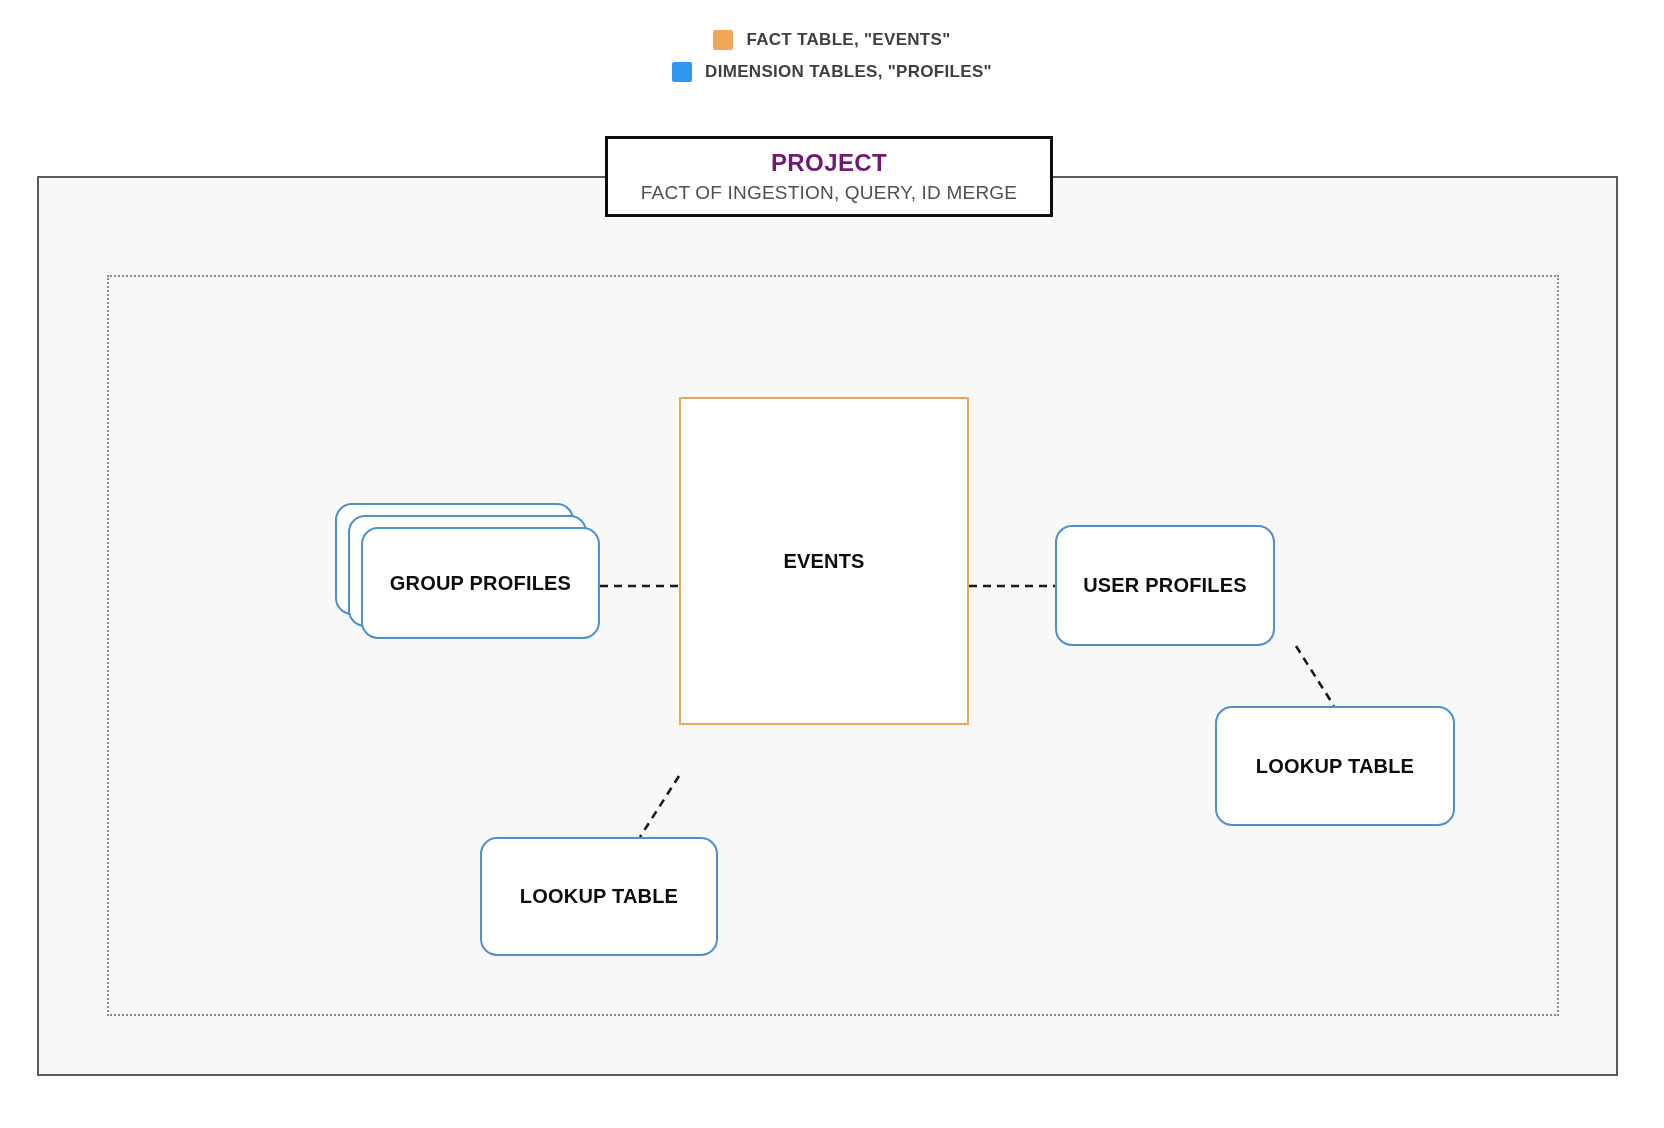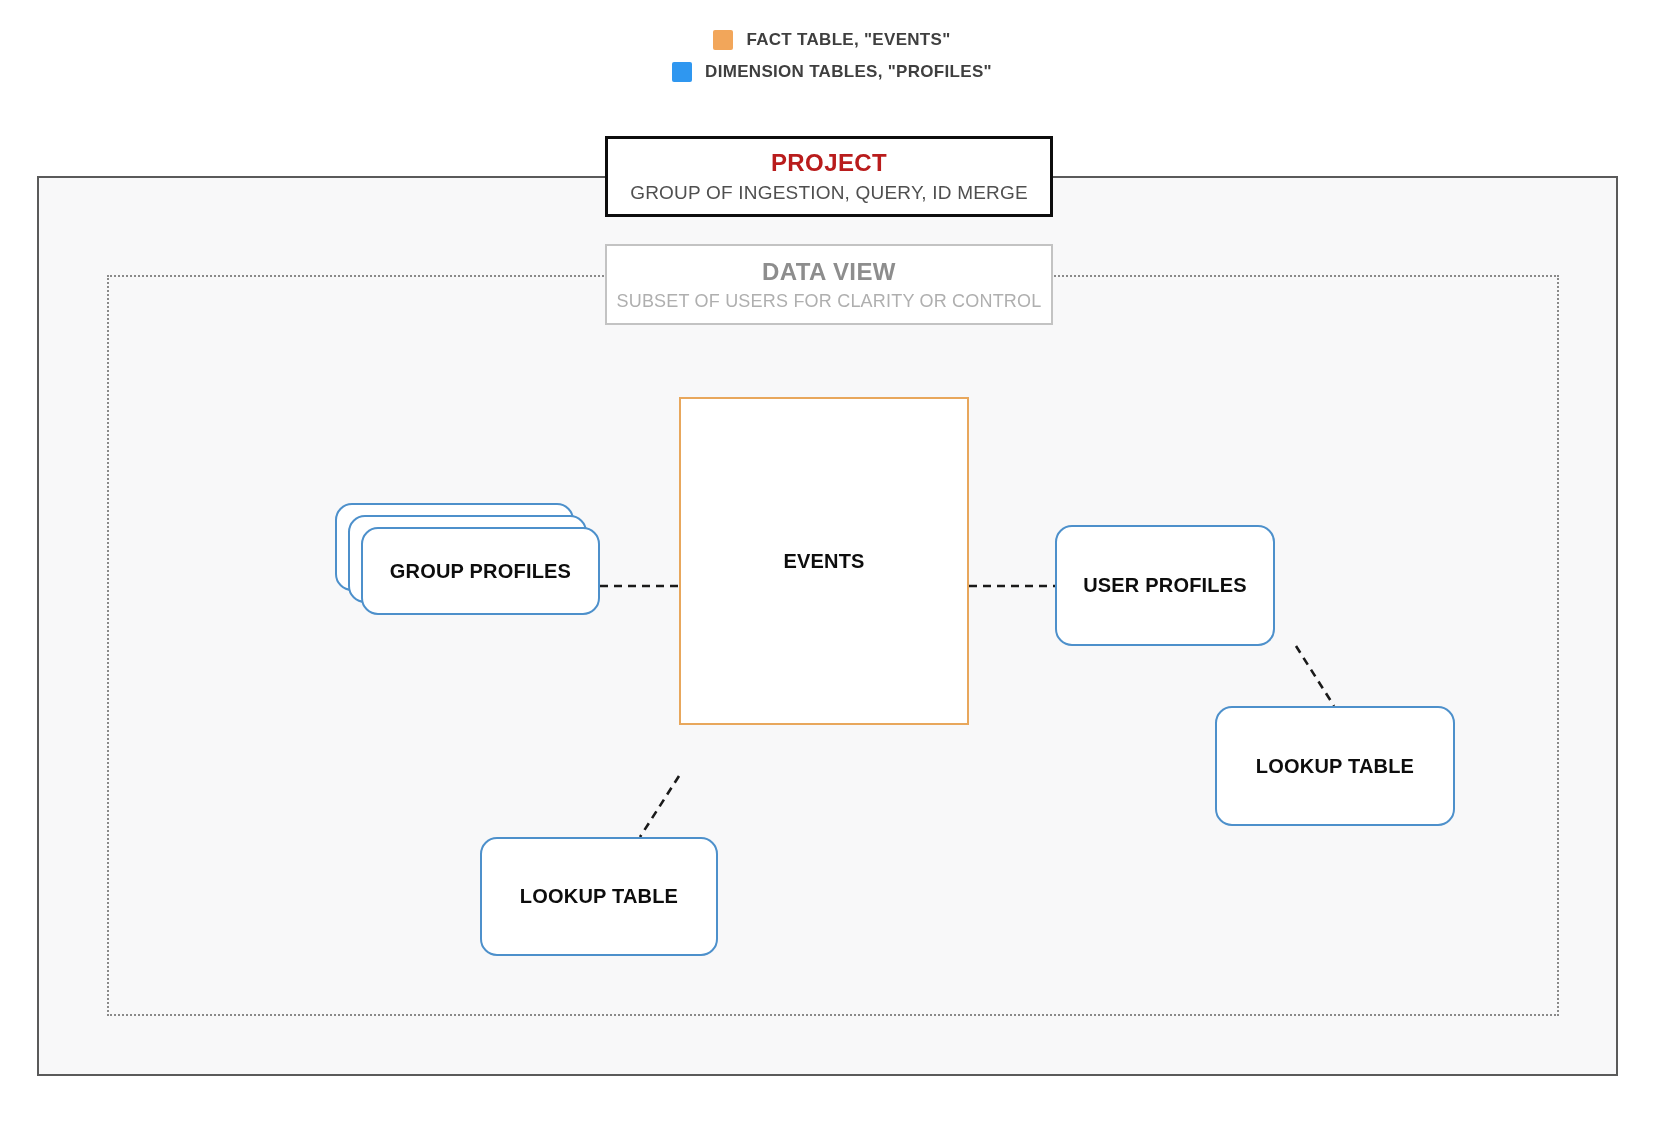--- a/index.html
+++ b/index.html
@@ -27,38 +27,38 @@
   }
 
   
   .title-box{
     position:absolute;left:605px;width:448px;height:81px;background:#ffffff;
     box-sizing:border-box;display:flex;flex-direction:column;align-items:center;justify-content:center;
     z-index:5;text-align:center;
   }
   .project-box{top:136px;border:3px solid #0d0d0d;}
   .dataview-box{top:244px;border:2px solid #C3C3C3;}
-  .project-title{font-size:24px;font-weight:bold;color:#b91c1c;letter-spacing:.4px;}
+  .project-title{font-size:24px;font-weight:bold;color:#701a75;letter-spacing:.4px;}
   .project-subtitle{font-size:19px;color:#4F4F4F;margin-top:5px;letter-spacing:.2px;}
   .dataview-title{font-size:24px;font-weight:bold;color:#8D8D8D;letter-spacing:.4px;}
   .dataview-subtitle{font-size:18px;color:#AFAFAF;margin-top:5px;letter-spacing:.2px;}
 
   
   .node-label{font-size:20px;font-weight:bold;color:#0d0d0d;letter-spacing:.2px;white-space:nowrap;}
 
   .events-box{
     position:absolute;left:679px;top:397px;width:290px;height:328px;background:#ffffff;
     border:2px solid #E8A75C;box-sizing:border-box;display:flex;align-items:center;justify-content:center;z-index:3;
   }
 
   .dim-card{
     background:#ffffff;border:2px solid #4D90CB;border-radius:17px;box-sizing:border-box;
     display:flex;align-items:center;justify-content:center;
   }
-  .stack-card{position:absolute;width:239px;height:88px;}
+  .stack-card{position:absolute;width:239px;height:112px;}
   .stack-back{left:335px;top:503px;}
   .stack-mid{left:348px;top:515px;}
   .stack-front{left:361px;top:527px;z-index:3;}
 
   .user-profiles{position:absolute;left:1055px;top:525px;width:220px;height:121px;z-index:3;}
   .lookup-right{position:absolute;left:1215px;top:706px;width:240px;height:120px;z-index:3;}
   .lookup-left{position:absolute;left:480px;top:837px;width:238px;height:119px;z-index:3;}
 
   
   .edges-svg{position:absolute;left:0;top:0;width:1664px;height:1128px;z-index:2;pointer-events:none;}
@@ -79,27 +79,23 @@
       <span class="legend-label">DIMENSION TABLES, "PROFILES"</span>
     </div>
   </div>
 
   <div class="outer-rect"></div>
 
   <div class="dotted-rect"></div>
 
   <div class="title-box project-box">
     <div class="project-title">PROJECT</div>
-    <div class="project-subtitle">GROUP OF INGESTION, QUERY, ID MERGE</div>
+    <div class="project-subtitle">FACT OF INGESTION, QUERY, ID MERGE</div>
   </div>
 
-  <div class="title-box dataview-box">
-    <div class="dataview-title">DATA VIEW</div>
-    <div class="dataview-subtitle">SUBSET OF USERS FOR CLARITY OR CONTROL</div>
-  </div>
 
   <svg class="edges-svg" viewBox="0 0 1664 1128">
     <line class="edge" x1="600" y1="586" x2="679" y2="586"></line>
     <line class="edge" x1="969" y1="586" x2="1055" y2="586"></line>
     <line class="edge" x1="1296" y1="646" x2="1334" y2="706"></line>
     <line class="edge" x1="679" y1="776" x2="640" y2="837"></line>
   </svg>
 
   <div class="events-box">
     <span class="node-label">EVENTS</span>

